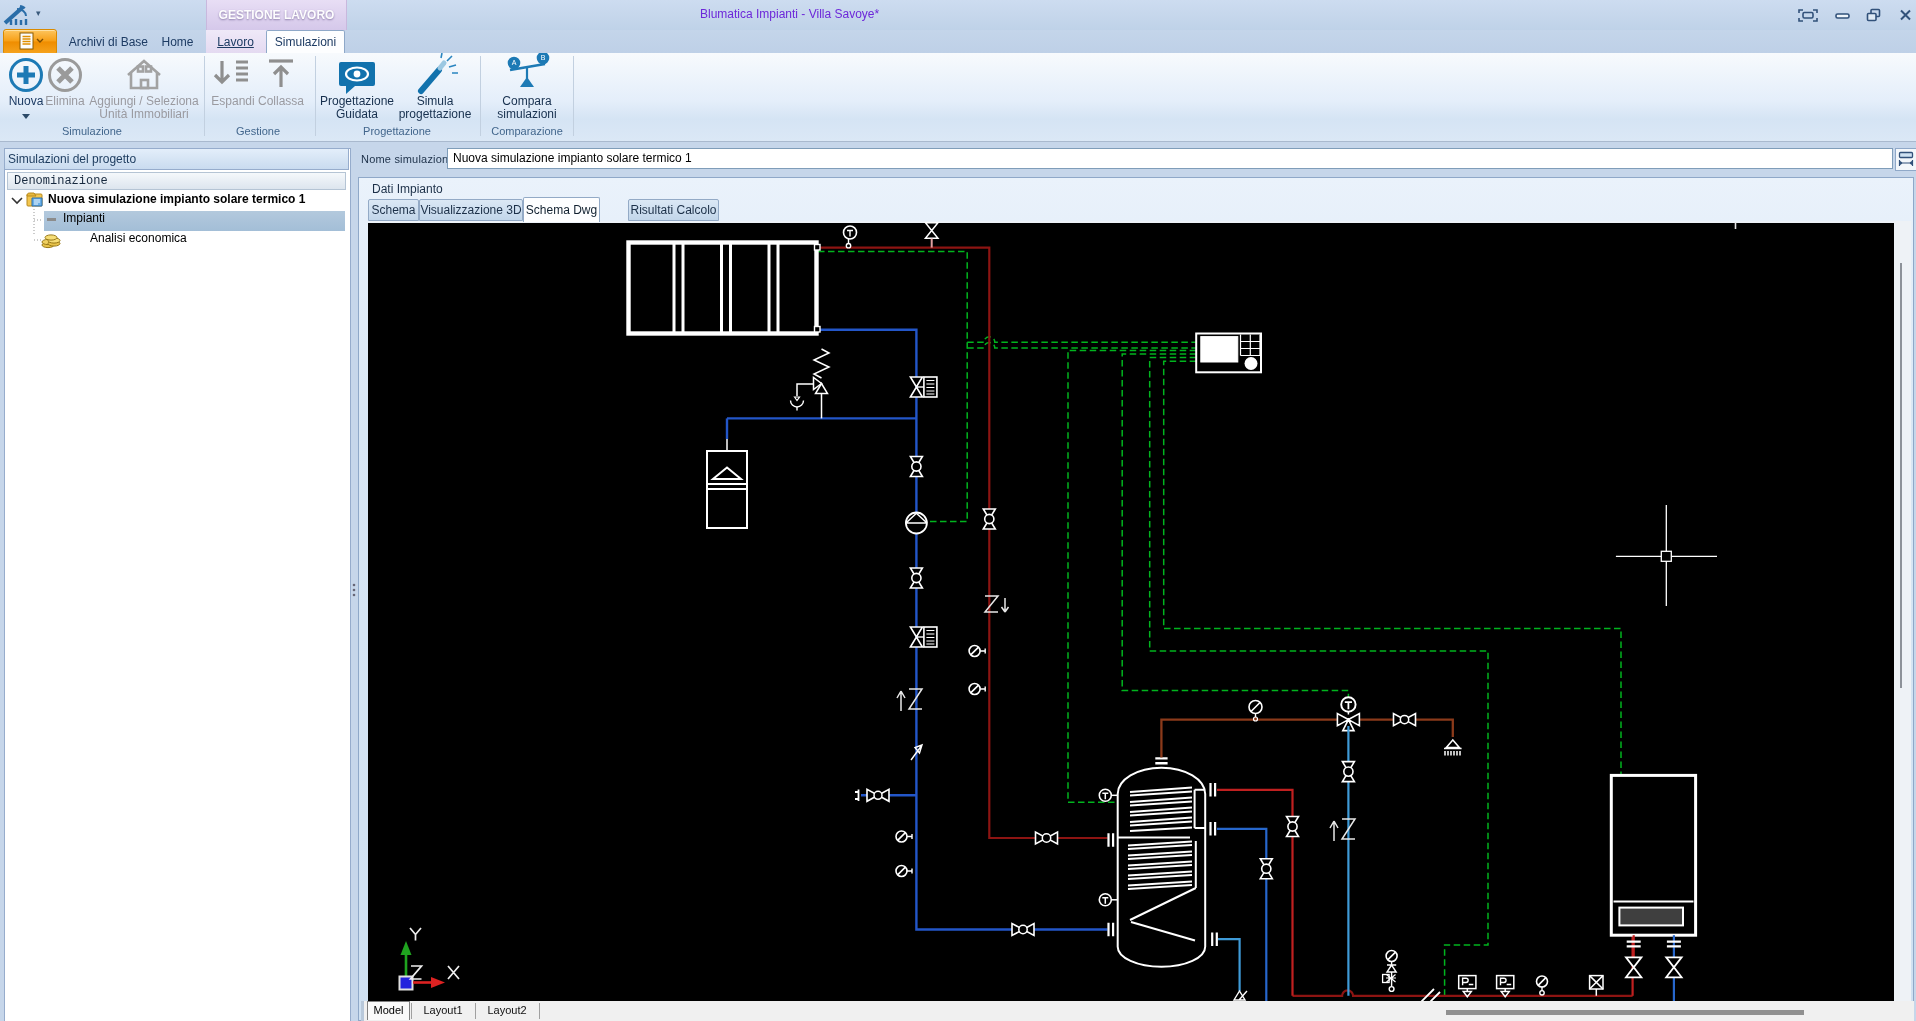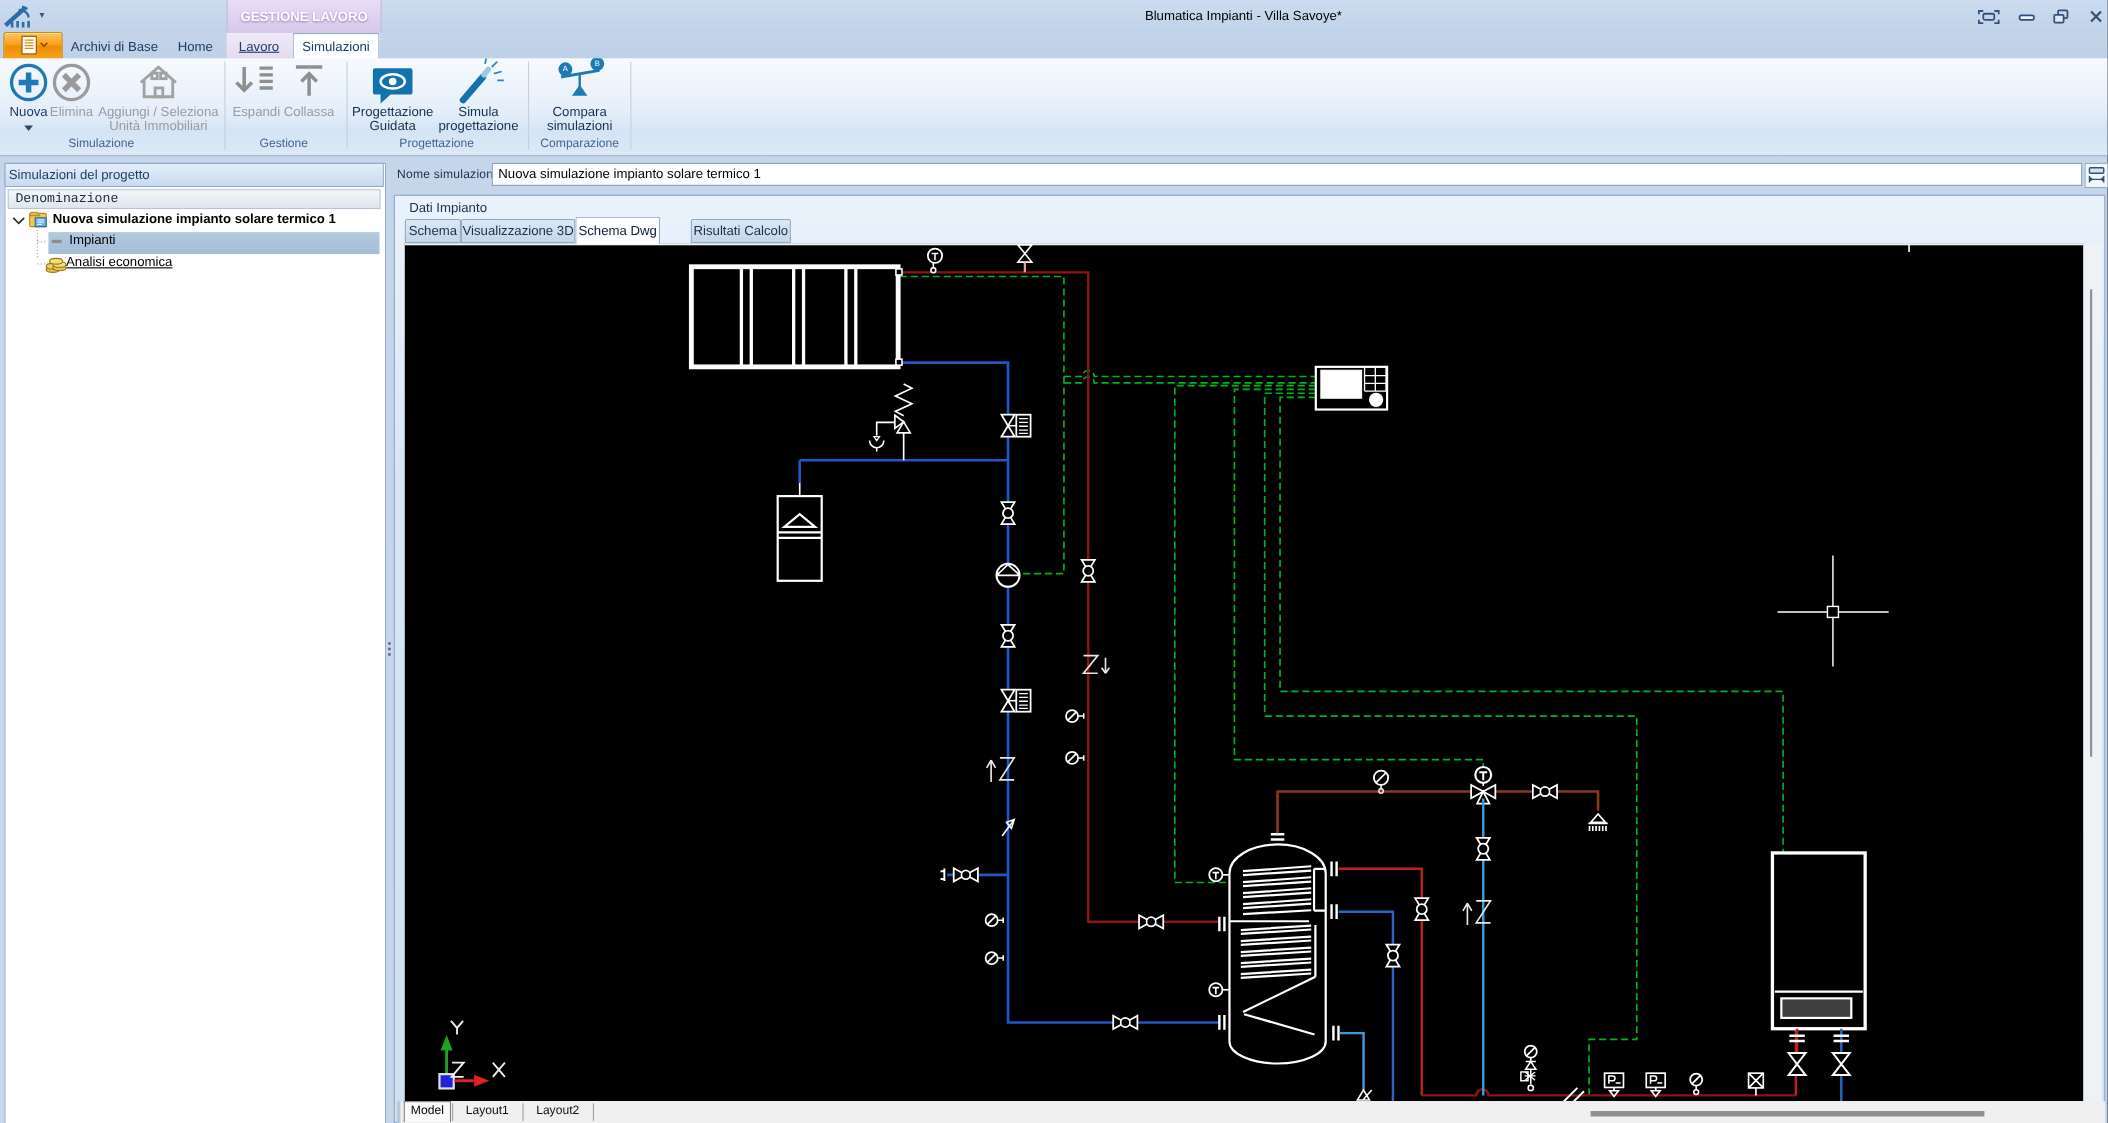--- a/index.html
+++ b/index.html
@@ -9,21 +9,21 @@
 
 #titlebar{left:0;top:0;width:1916px;height:30px;
  background:linear-gradient(#cddcf0,#bfd2e8);}
 #apporb{left:3px;top:3px;width:34px;height:24px;}
 #qat{left:36px;top:8px;width:18px;height:14px;color:#3a5a7c;font-size:9px;}
 #ctxgrp{left:206px;top:0;width:139px;height:30px;
  background:linear-gradient(#e8def5,#d5c8ea);
  border-left:1px solid #c8b8dd;border-right:1px solid #c8b8dd;
  text-align:center;line-height:30px;font-size:12px;font-weight:bold;
  color:#fdfdfe;text-shadow:0 1px 2px #8a7ba8;}
-#wintitle{left:700px;top:7px;width:520px;text-align:right;font-size:12px;color:#000000;}
+#wintitle{left:700px;top:7px;width:520px;text-align:left;font-size:12px;color:#6d28d9;}
 
 #tabrow{left:0;top:30px;width:1916px;height:23px;background:linear-gradient(#c4d5ea,#bed0e7);}
 #ctxtab{left:206px;top:30px;width:139px;height:23px;background:linear-gradient(#efe9f8,#e4daf1);}
 #appbtn{left:3px;top:29px;width:52px;height:24px;border-radius:3px;
  background:linear-gradient(#fdc55e,#f7a018 45%,#ef8d00 50%,#f6a41f);
  border:1px solid #d98a00;box-shadow:inset 0 1px 0 #ffe0a0;}
 .rtab{top:31px;height:22px;font-size:12px;color:#1e3c64;text-align:center;line-height:22px;}
 #tabsel{left:266px;top:30px;width:77px;height:23px;background:#fdfeff;
  border:1px solid #8ea8c8;border-bottom:none;border-radius:2px 2px 0 0;
  font-size:12px;color:#1e3c64;text-align:center;line-height:22px;}
@@ -94,21 +94,21 @@
 </svg>
 
 <div class="abs" id="tabrow"></div>
 <div class="abs" id="ctxtab"></div>
 <div class="abs" id="appbtn"></div>
 <svg class="abs" style="left:3px;top:29px;" width="52" height="24" viewBox="0 0 52 24">
  <rect x="17" y="4" width="13" height="16" fill="#fdfdfd" stroke="#8a5a00" stroke-width="1"></rect>
  <path d="M19.5 7.5h8M19.5 10h8M19.5 12.5h8M19.5 15h8" stroke="#e08f00" stroke-width="1.3"></path>
  <path d="M34 10l3 3 3-3" stroke="#7a4a00" stroke-width="1.4" fill="none"></path>
 </svg>
-<div class="abs rtab" style="left:60px;width:88px;">Archivi di Base</div>
+<div class="abs rtab" style="left:60px;width:88px;text-align:right;">Archivi di Base</div>
 <div class="abs rtab" style="left:155px;width:45px;">Home</div>
 <div class="abs rtab" style="left:213px;width:45px;text-decoration:underline;">Lavoro</div>
 <div class="abs" id="tabsel">Simulazioni</div>
 
 <div class="abs" id="ribbon"></div>
 <div class="abs rsep" style="left:204px;"></div>
 <div class="abs rsep" style="left:315px;"></div>
 <div class="abs rsep" style="left:480px;"></div>
 <div class="abs rsep" style="left:573px;"></div>
 <div class="abs rgl" style="left:32px;width:120px;">Simulazione</div>
@@ -179,21 +179,21 @@
  <text x="543" y="5.5" font-size="7" fill="#fff" text-anchor="middle" dominant-baseline="middle" stroke="none">B</text>
  <text x="527" y="52" font-size="12" fill="#17304e" text-anchor="middle">Compara</text>
  <text x="527" y="65" font-size="12" fill="#17304e" text-anchor="middle">simulazioni</text>
 </svg>
 
 <div class="abs" id="lpanel"></div>
 <div class="abs" id="lphead">Simulazioni del progetto</div>
 <div class="abs" id="denom">Denominazione</div>
 <div class="abs trow" style="top:192px;font-weight:bold;"><span style="margin-left:40px;">Nuova simulazione impianto solare termico 1</span></div>
 <div class="abs trow" style="top:211px;left:44px;width:301px;background:linear-gradient(#b3c9dd,#a3bed7);"><span style="margin-left:19px;">Impianti</span></div>
-<div class="abs trow" style="top:231px;"><span style="margin-left:52px;text-decoration:underline;">Analisi economica</span></div>
+<div class="abs trow" style="top:231px;"><span style="margin-left:82px;">Analisi economica</span></div>
 <svg class="abs" style="left:8px;top:190px;" width="60" height="62" viewBox="0 0 60 62">
  <path d="M4 8l5 5 5-5" stroke="#333" stroke-width="1.6" fill="none"></path>
  <g>
   <rect x="19" y="4" width="15" height="12" rx="1" fill="#f3c64f" stroke="#b98a1d"></rect>
   <path d="M19 6c0-2 1-3 2.5-3H26l2 3z" fill="#e8b93e" stroke="#b98a1d"></path>
   <path d="M24 8h10v8h-10z" fill="#6ab0e8" stroke="#2a6ca8"></path>
   <path d="M26 10h6M26 12h6M26 14h4" stroke="#fff" stroke-width="0.9"></path>
  </g>
  <path d="M26 16v28" stroke="#999" stroke-dasharray="1 2"></path>
  <path d="M26 30h8M26 50h8" stroke="#999" stroke-dasharray="1 2"></path>

